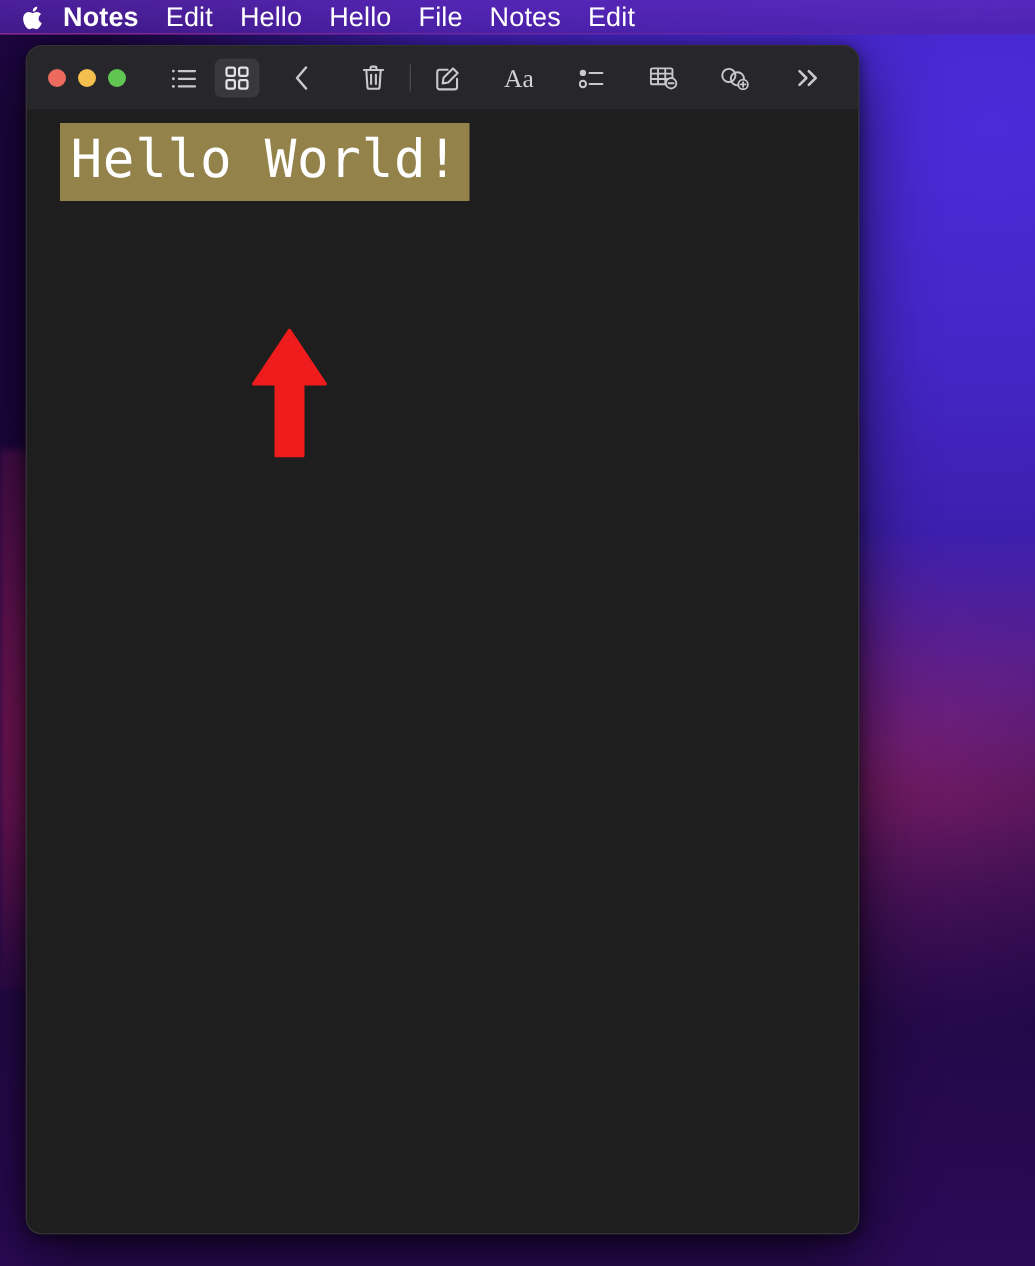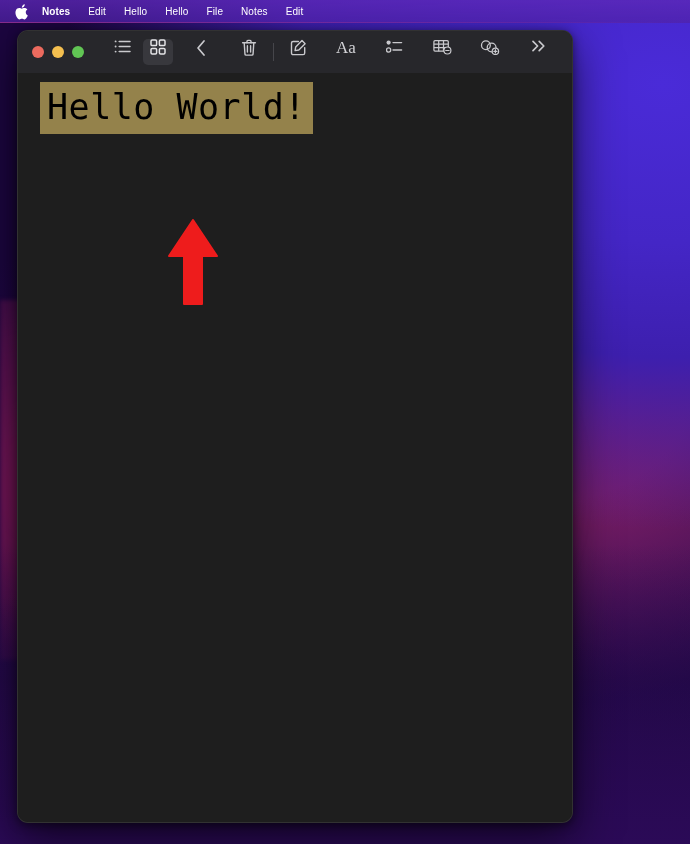--- a/index.html
+++ b/index.html
@@ -51,21 +51,21 @@
     content:""; position:absolute; left:0; right:0; bottom:0; height:1px;
     background:linear-gradient(to right, rgba(190,60,140,0.55) 0%, rgba(170,50,140,0.3) 62%, rgba(120,40,150,0) 100%);
   }
   .apple-logo {
     width:14px; height:17px; margin-right:13px;
     display:flex; align-items:center; justify-content:center;
     color:#fff;
   }
   .menu-item {
     color:#ffffff;
-    font-size:10px;
+    font-size:18px;
     letter-spacing:0.1px;
     padding:0 9px;
     line-height:23px;
     white-space:nowrap;
   }
   .menu-item.bold { font-weight:bold; padding-left:1px; }
 
   
   #notes-window {
     position:absolute;
@@ -89,21 +89,21 @@
     padding:0 12px 0 10px;
   }
   .traffic-lights { display:flex; gap:8px; align-items:center; margin-right:23px; padding-left:4px;}
   .light { width:12px; height:12px; border-radius:50%; }
   .light.red    { background:#ec6a5e; }
   .light.yellow { background:#f4bf4f; }
   .light.green  { background:#61c554; }
 
   .tb-btn {
     width:30px; height:26px;
-    display:flex; justify-content:center;
+    display:flex; align-items:center; justify-content:center;
     border-radius:5px;
     color:#c9c9cd;
     flex:none;
   }
   .tb-btn.active { background:#38383d; }
   .tb-sep {
     width:1px; height:18px;
     background:#46464b;
     margin:0 9px;
     flex:none;
@@ -137,21 +137,21 @@
   #note-content {
     padding:0 22px;
     position:relative;
   }
   #note-title-line { line-height:0; }
   #note-title {
     display:inline-block;
     font-family:"DejaVu Sans Mono", monospace;
     font-size:35px;
     font-weight:500;
-    color:#000000;
+    color:#ffffff;
     background:#94824b;
     padding:8px 7px 9px 7px;
     line-height:1.0;
     letter-spacing:0.5px;
     white-space:pre;
   }
 
   
   #annotation-arrow {
     position:absolute;

